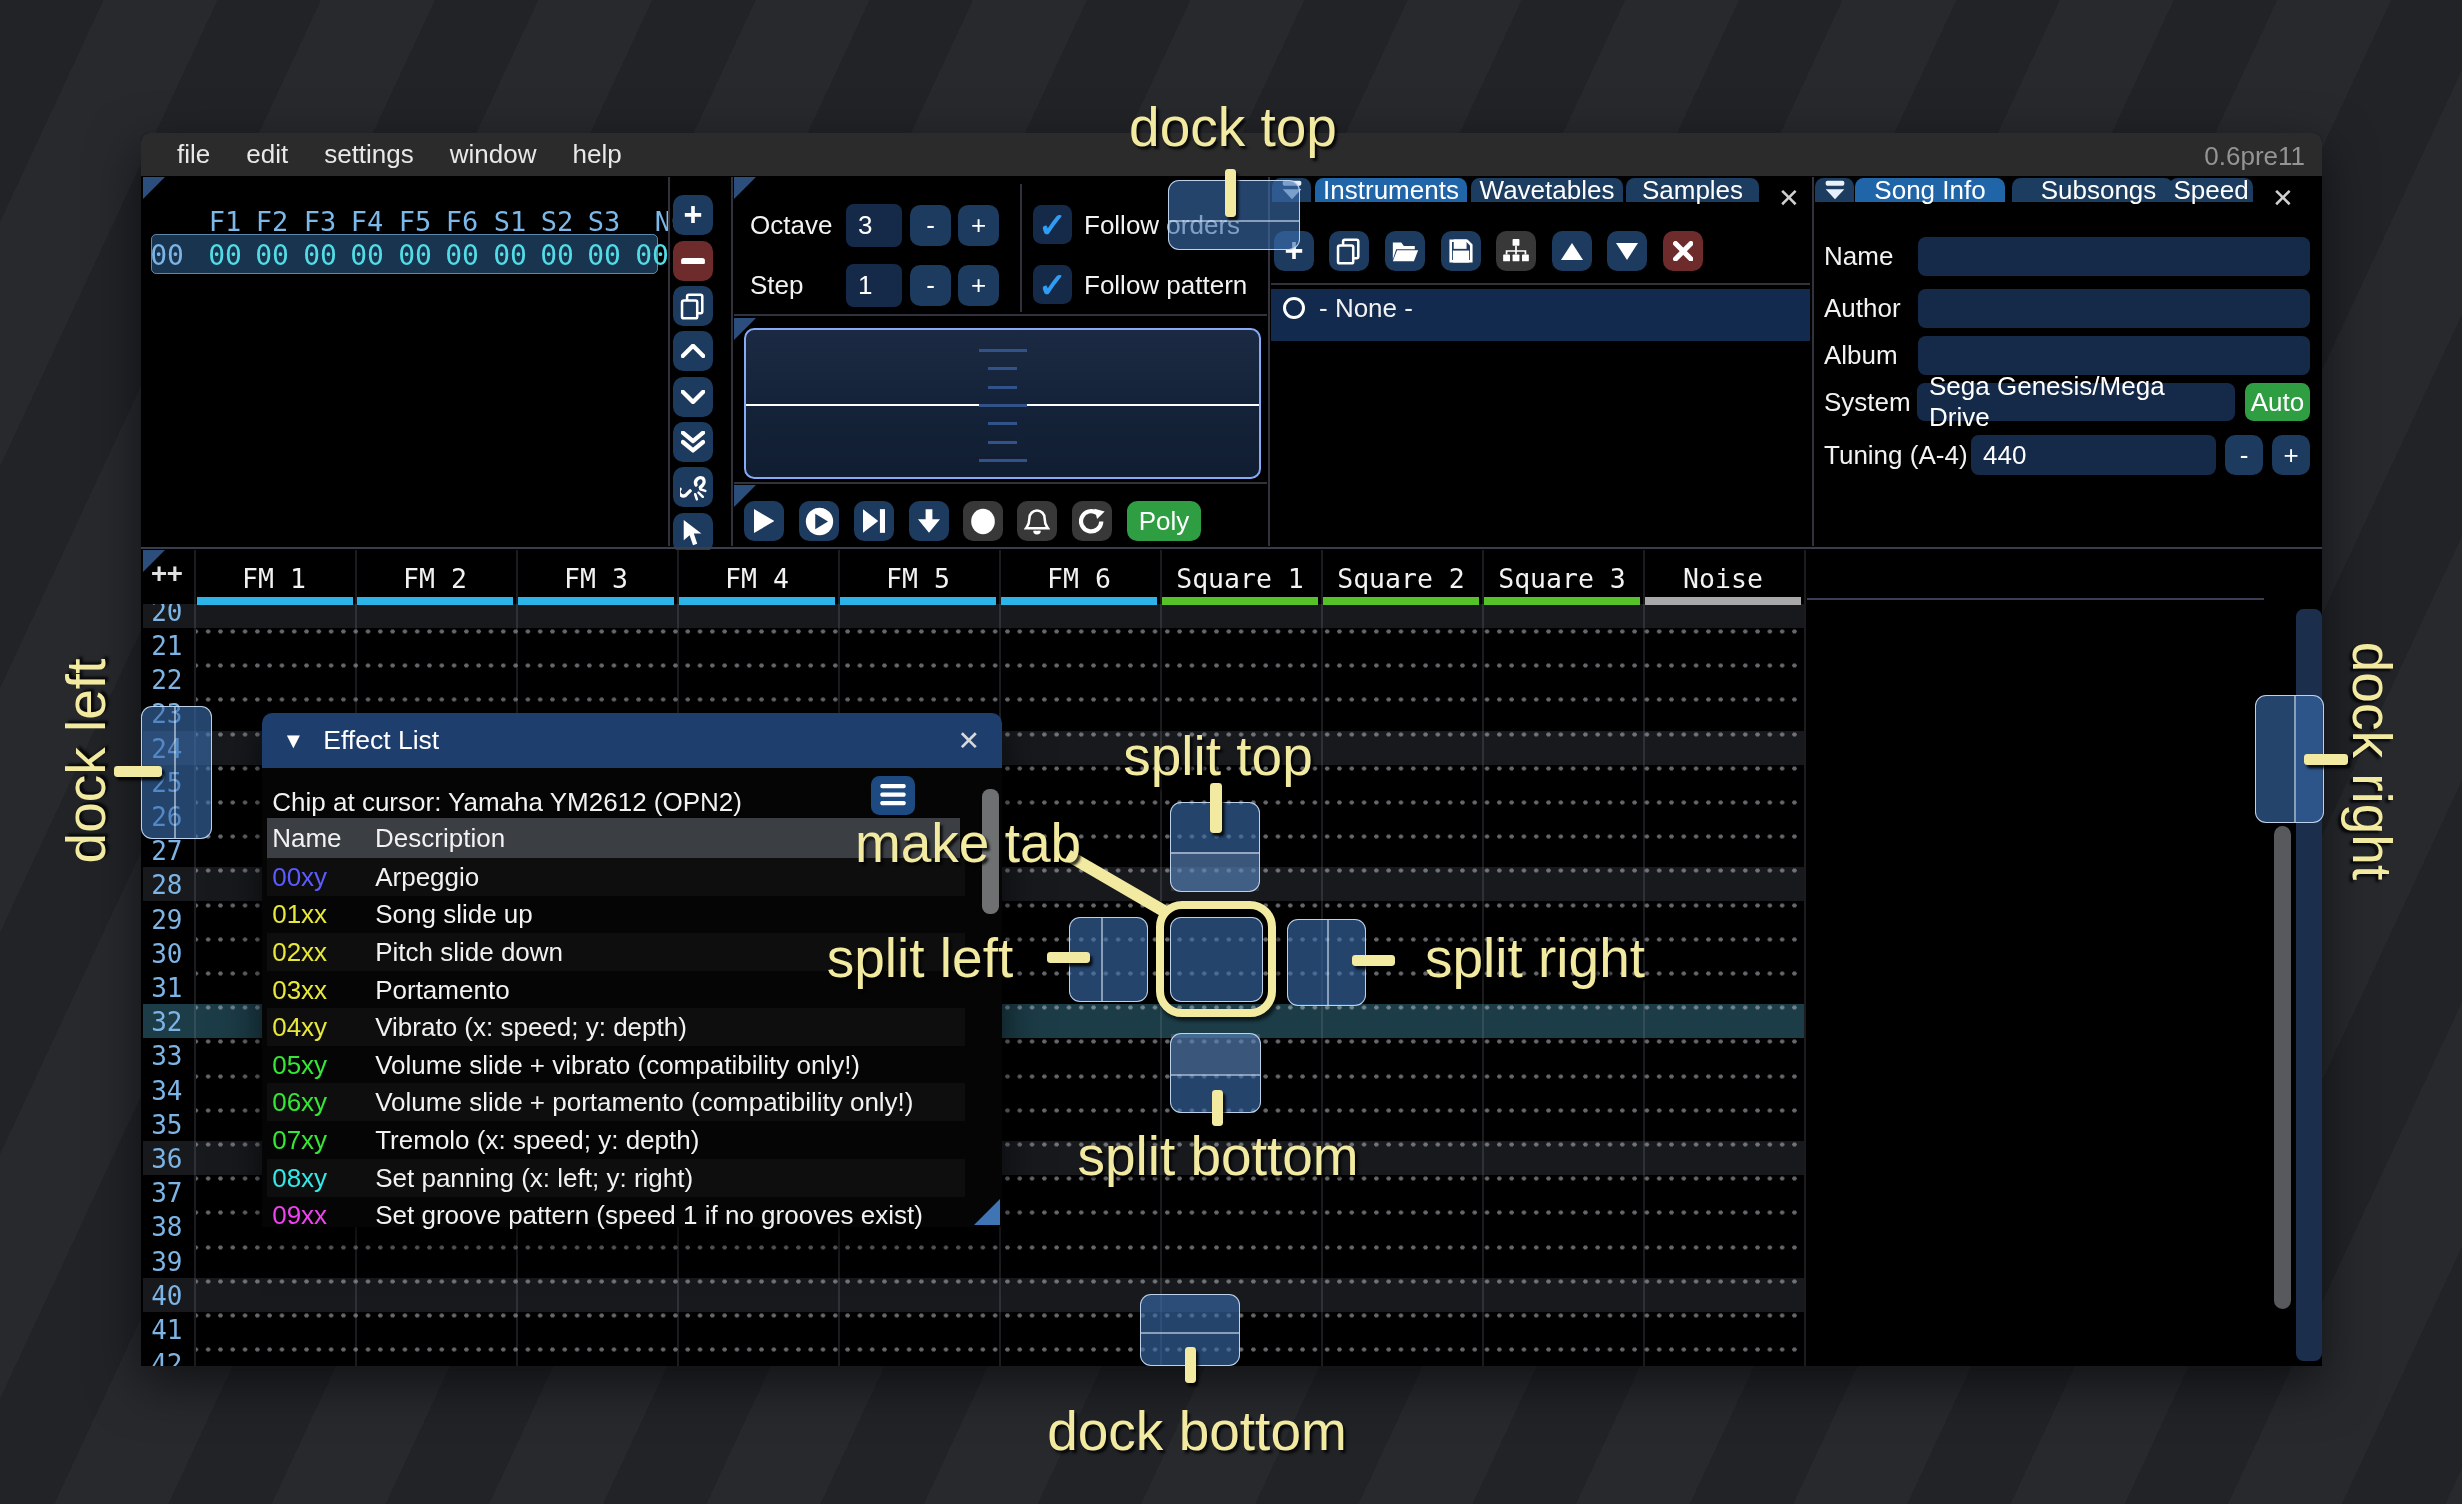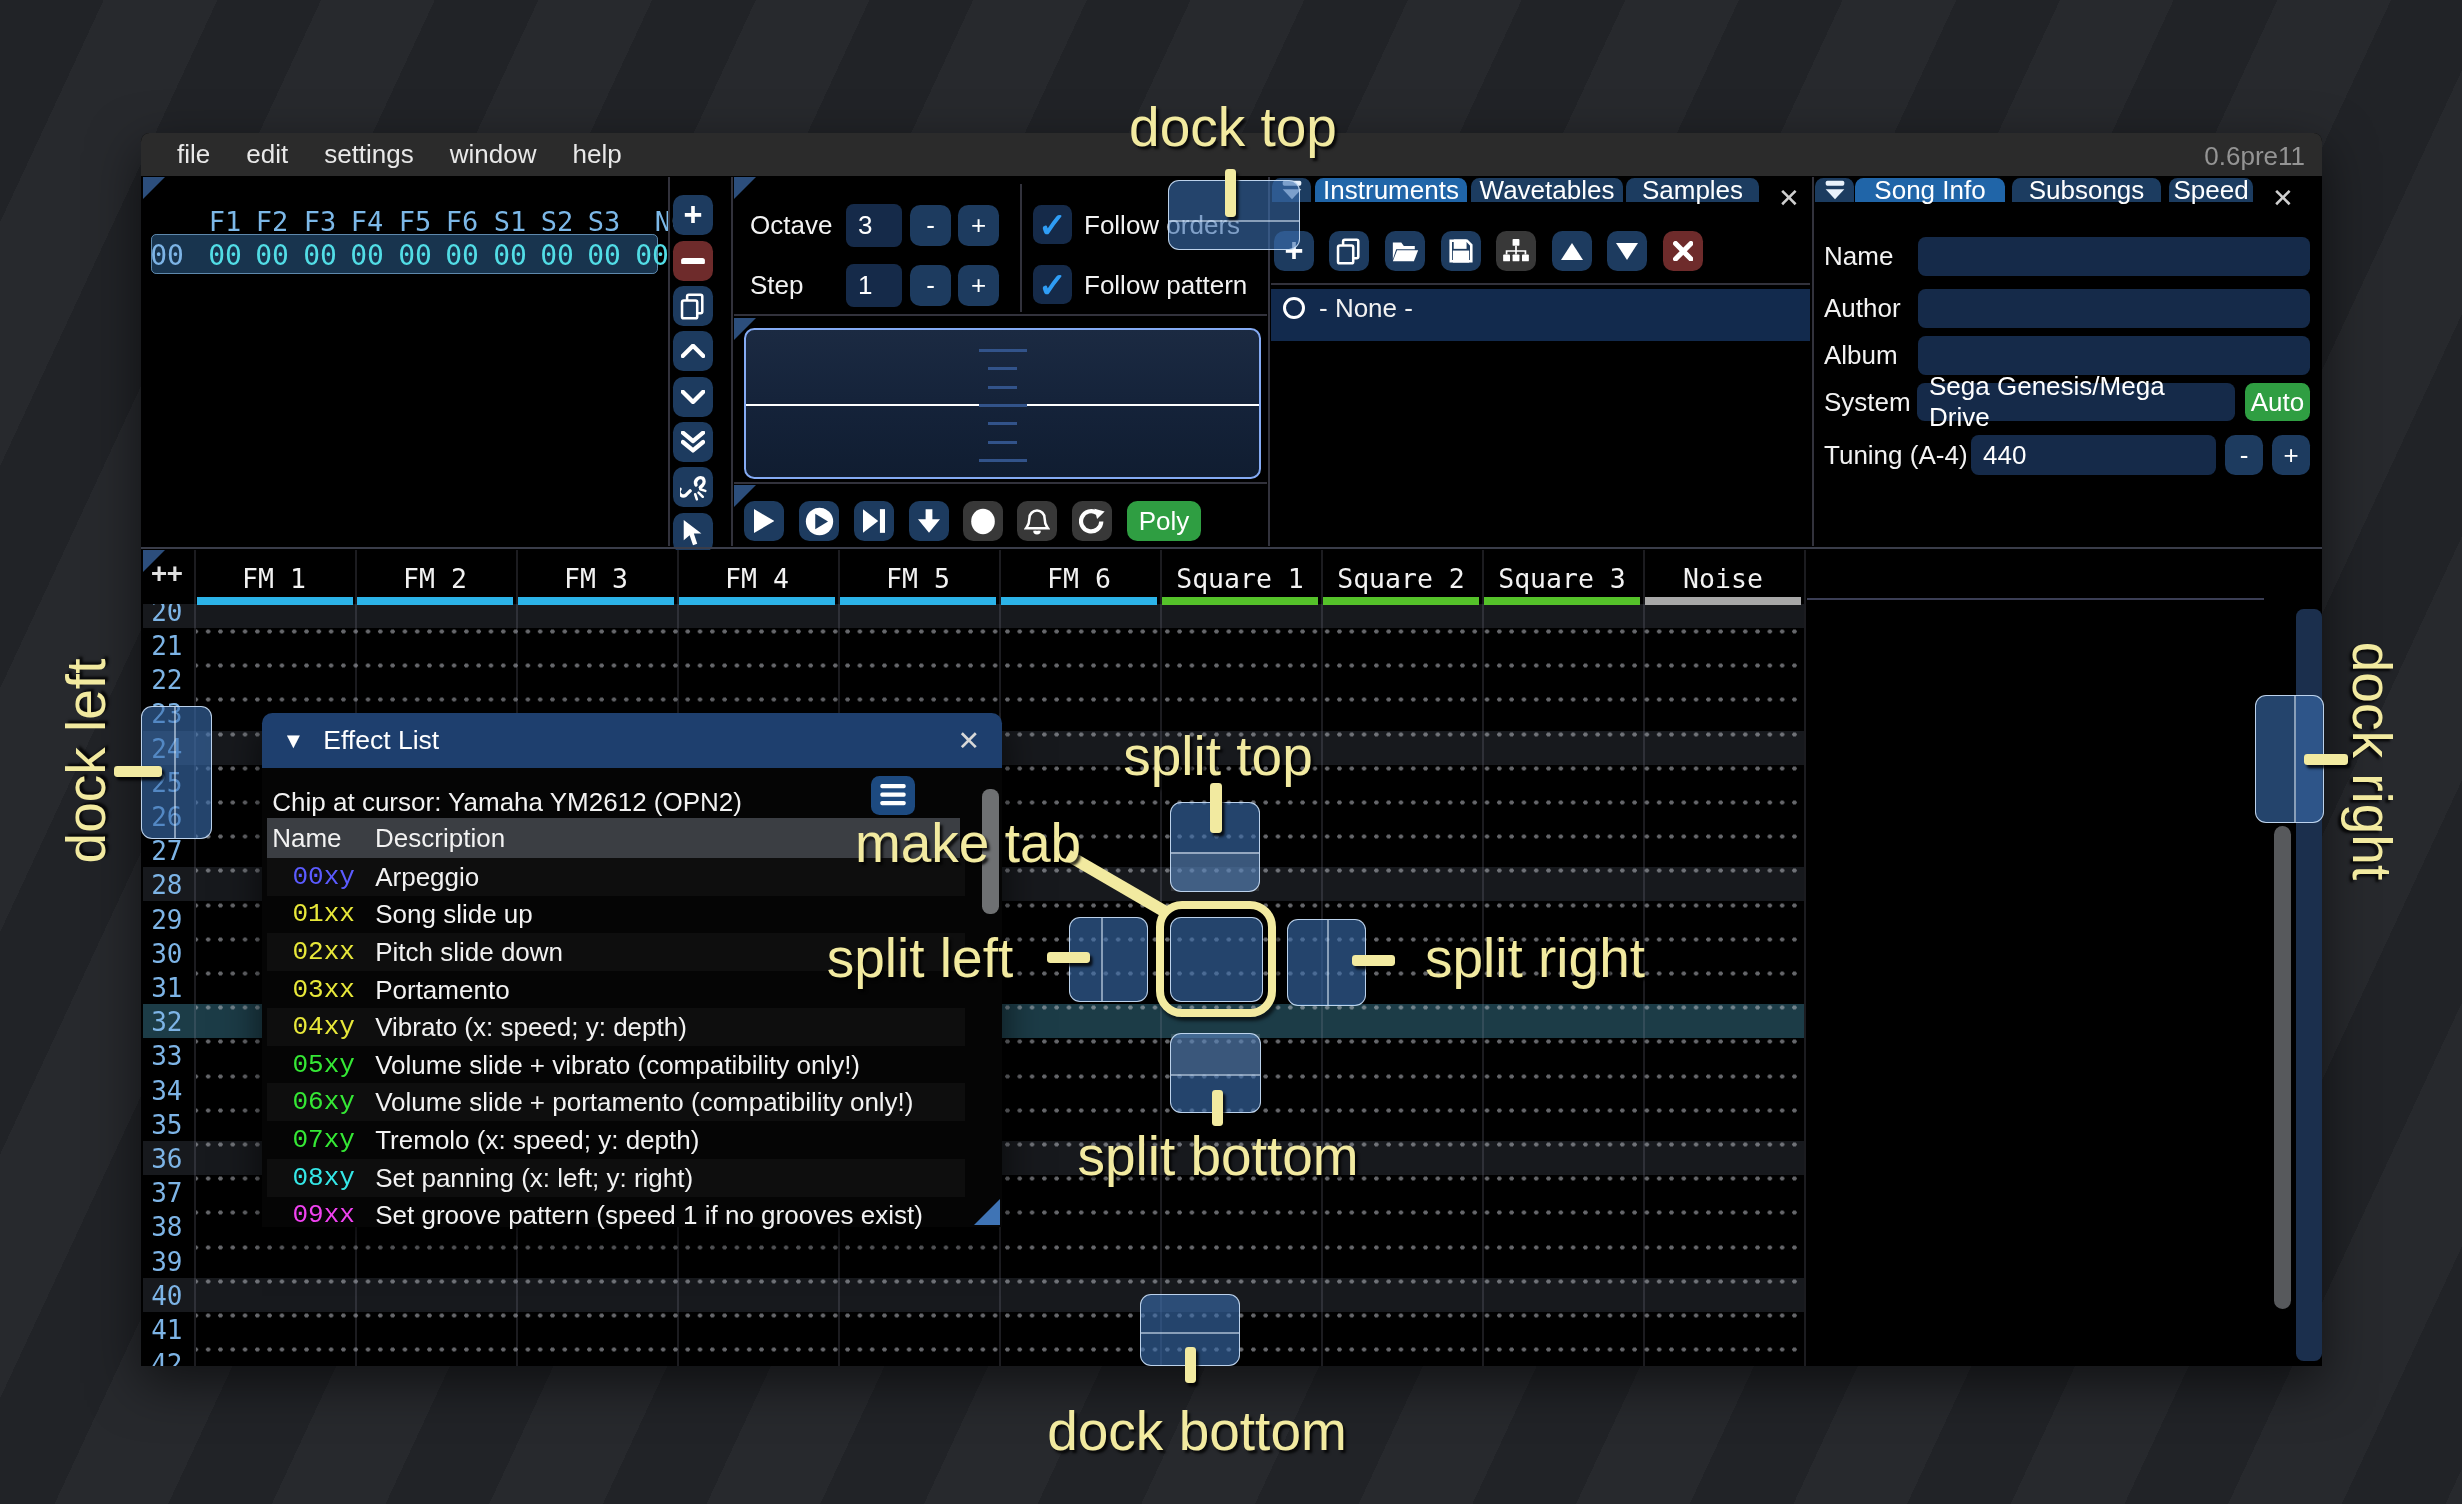--- a/index.html
+++ b/index.html
@@ -50,21 +50,21 @@
     background-image:radial-gradient(circle,rgba(185,188,195,.55) 0 2px,transparent 2.1px);
     background-size:12.3px 34px;background-position:6px 20.5px;}
   .prow.hl4{background:#17191d;}
   .prow.hl16{background:#1c3c47;}
   
   #fxwin{position:absolute;left:121px;top:580px;width:740px;height:514px;box-shadow:0 12px 38px rgba(0,0,0,.65);}
   #fxtitle{position:absolute;left:0;top:0;width:100%;height:55px;background:#1e3f6e;border-radius:10.3px 10.3px 0 0;
     color:#fff;font-size:26.5px;display:flex;align-items:center;}
   #fxbody{position:absolute;left:0;top:55px;width:100%;height:459px;background:#050505;}
   .fxrow{position:absolute;left:5.1px;width:698px;height:38px;font-size:26px;display:flex;align-items:center;}
-  .fxrow .code{font-family:Liberation Mono, monospace;width:103px;margin-left:5.1px;text-align:center;}
+  .fxrow .code{font-family:Liberation Sans, sans-serif;width:103px;margin-left:5.1px;}
   .fxrow .desc{color:#f2f2f2;}
   .fxrow.zebra{background:rgba(255,255,255,.04);}
   
   .ovl{position:absolute;background:rgba(58,110,175,.62);border:1.7px solid rgba(205,226,250,.9);
     border-radius:11px;box-sizing:border-box;}
   .ovl .divh{position:absolute;left:0;right:0;height:1.7px;background:rgba(220,235,250,.55);}
   .ovl .divv{position:absolute;top:0;bottom:0;width:1.7px;background:rgba(220,235,250,.55);}
   .ovl .lite{position:absolute;background:rgba(255,255,255,.10);}
   .ann{position:absolute;color:#f2eaa0;font-size:55px;white-space:nowrap;transform:translate(-50%,-50%);
     text-shadow:2.6px 3.4px 2.6px rgba(0,0,0,.8);}
@@ -307,21 +307,21 @@
   <div class="vline" style="left:1671px;top:44px;height:369px;"></div>
 
   <div id="song-tabs">
       <div class="tab" style="left: 1674px; top: 45px; width: 39px;">
         <svg width="22" height="22" viewBox="0 0 26 26" fill="#e8f1fb">
           <rect x="2" y="2" width="22" height="6" rx="2"></rect>
           <polygon points="2,12 24,12 13,24"></polygon>
         </svg>
       </div>
       <div class="tab active" style="left: 1714px; top: 45px; width: 150px;">Song Info</div>
-      <div class="tab" style="left: 1871px; top: 45px; width: 149px;">Subsongs</div>
+      <div class="tab" style="left: 1871px; top: 45px; width: 149px; padding-left: 12px;">Subsongs</div>
       <div class="tab" style="left: 2028px; top: 45px; width: 84px;">Speed</div>
       <div class="label" style="top: 45px; height: 40px; color: rgb(207, 207, 207); left: 2131px;">✕</div>
     </div>
   <div class="label" style="left:1683px;top:104px;height:39px;">Name</div>
   <div class="inputbox" style="left:1777px;top:104px;width:392px;height:39px;"></div>
   <div class="label" style="left:1683px;top:156px;height:39px;">Author</div>
   <div class="inputbox" style="left:1777px;top:156px;width:392px;height:39px;"></div>
   <div class="label" style="left:1683px;top:203px;height:39px;">Album</div>
   <div class="inputbox" style="left:1777px;top:203px;width:392px;height:39px;"></div>
   <div class="label" style="left:1683px;top:250px;height:38px;">System</div>

